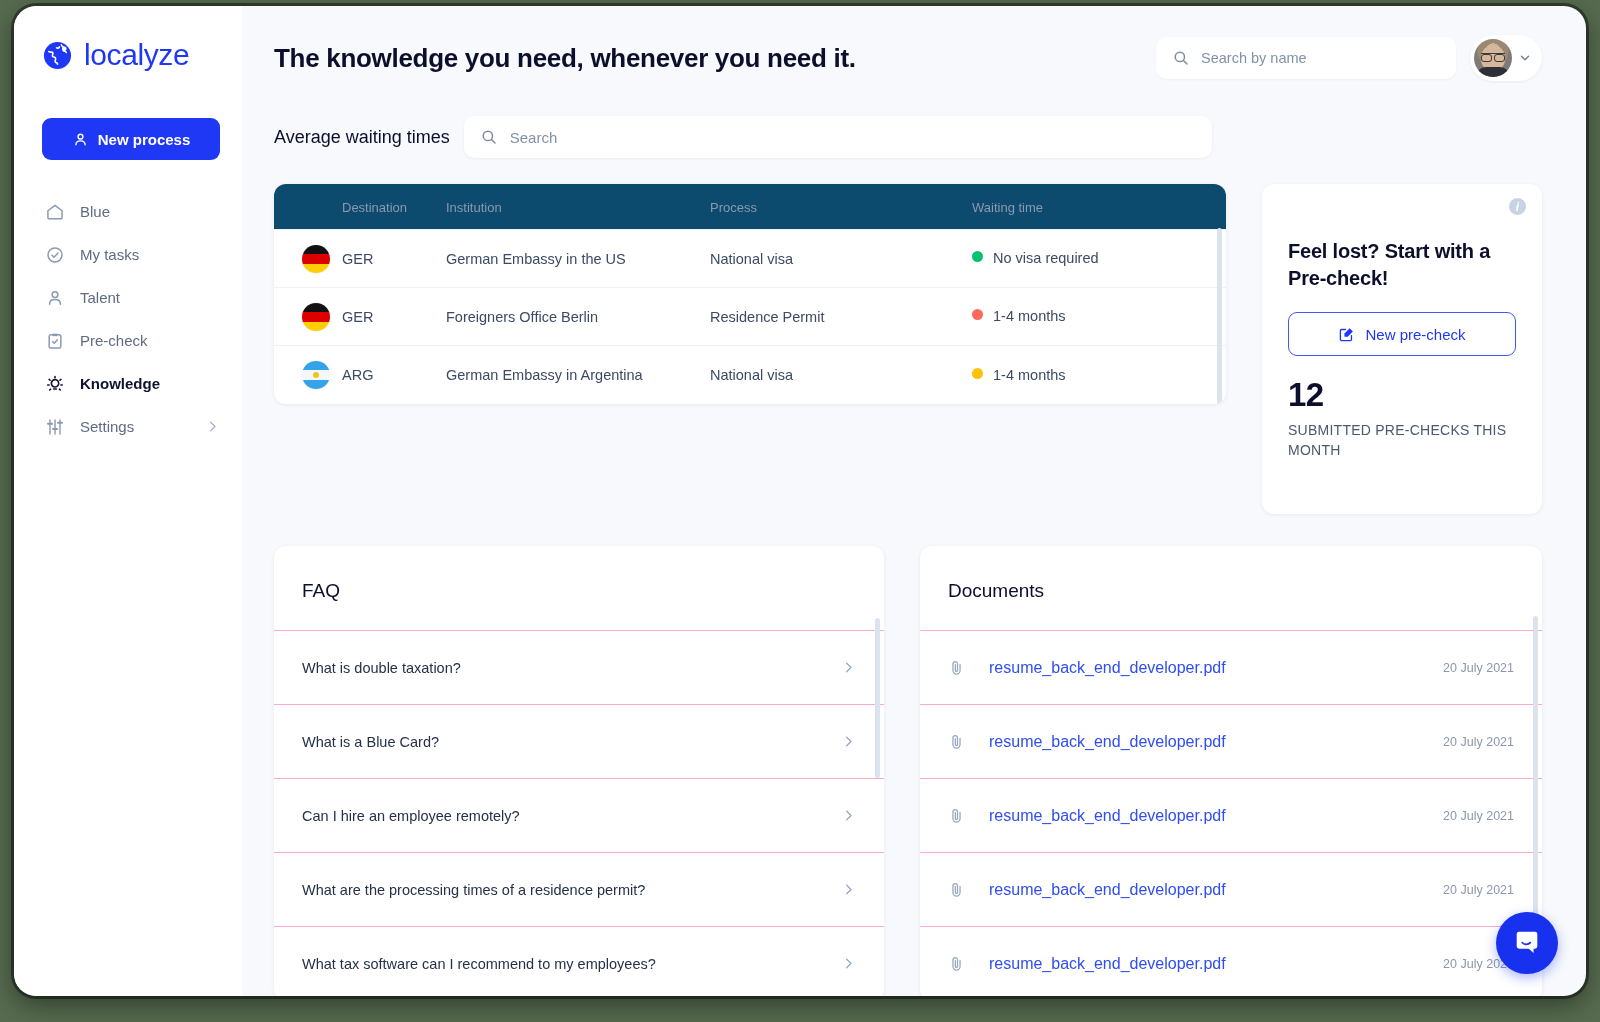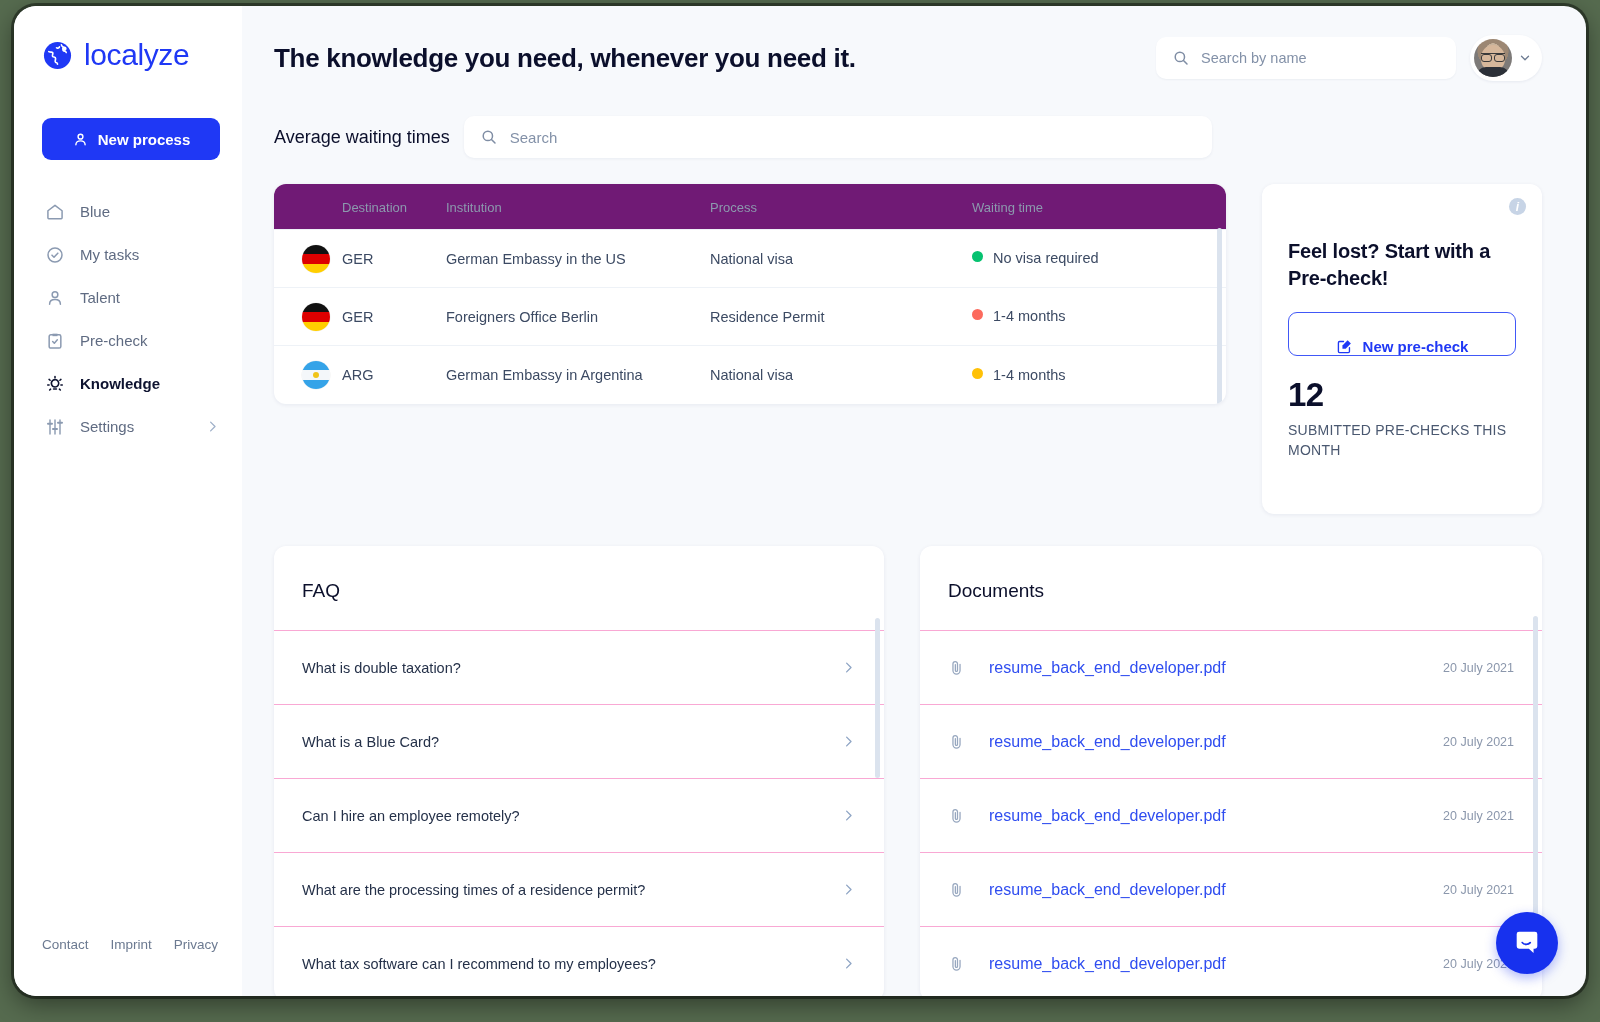--- a/index.html
+++ b/index.html
@@ -98,21 +98,21 @@
   .content-grid { display: flex; gap: 36px; margin-top: 26px; align-items: flex-start; }
 
   .table-card {
     width: 952px; background: #fff; border-radius: 12px;
     box-shadow: 0 1px 4px rgba(20,35,80,.07);
     overflow: hidden; position: relative;
   }
   table.wt { width: 100%; border-collapse: collapse; table-layout: fixed; }
   table.wt th {
     text-align: left; font-size: 13px; font-weight: 400; color: #8c99ae;
-    padding: 16px 0 14px 0; background: #701a75;
+    padding: 16px 0 14px 0; background: #0c4a6e;
     border-bottom: 1px solid #eef2f7;
   }
   table.wt td { padding: 0; border-bottom: 1px solid #eef2f7; height: 58px; vertical-align: middle; }
   table.wt tr:last-child td { border-bottom: none; }
   .col-flag { width: 68px; }
   .col-dest { width: 104px; }
   .col-inst { width: 264px; }
   .col-proc { width: 262px; }
   .col-wait { width: auto; }
   .cell-txt { font-size: 14.5px; color: #3c4a63; }
@@ -138,23 +138,23 @@
   }
   .info-icon {
     position: absolute; right: 16px; top: 14px; width: 17px; height: 17px; border-radius: 50%;
     background: #c7d4e6; color: #fff; font-size: 12px; font-weight: 700;
     display: flex; align-items: center; justify-content: center; font-style: italic;
   }
   .pc-title { font-size: 20px; font-weight: 700; color: #0b0f2b; line-height: 1.35; margin-top: 30px; letter-spacing: -.2px; }
   .pc-btn {
     margin-top: 20px; width: 100%; height: 44px;
     border: 1.5px solid #4158f7; border-radius: 9px; background: #fff;
-    color: #1f38f5; font-size: 15px; font-weight: 700;
+    color: #1f38f5; font-size: 15px; font-weight: 400;
     font-family: "Liberation Sans", sans-serif;
-    display: flex; align-items: flex-end; justify-content: center; gap: 10px; cursor: pointer;
+    display: flex; align-items: center; justify-content: center; gap: 10px; cursor: pointer;
   }
   .pc-count { margin-top: 22px; font-size: 33px; font-weight: 700; color: #0b0f2b; line-height: 1; letter-spacing: -.5px; }
   .pc-sub { margin-top: 9px; font-size: 14px; color: #4a5870; letter-spacing: .25px; line-height: 1.45; text-transform: uppercase; }
 
   
   .bottom-grid { display: flex; gap: 36px; margin-top: 32px; }
   .panel { background: #fff; border-radius: 12px; box-shadow: 0 1px 4px rgba(20,35,80,.07); position: relative; overflow: hidden; }
   .panel-faq { width: 610px; height: 455px; }
   .panel-docs { flex: 1; min-width: 0; height: 455px; }
   .panel-head { font-size: 19px; font-weight: 400; color: #0b0f2b; padding: 34px 28px 28px 28px; }
@@ -272,25 +272,20 @@
         </span>
         <span>Settings</span>
         <span class="nav-chevron">
           <svg viewBox="0 0 24 24" width="15" height="15" fill="none" stroke="#9fb0c9" stroke-width="2.1" stroke-linecap="round" stroke-linejoin="round">
               <path d="M9 5l7 7-7 7"></path>
             </svg>
         </span>
       </div>
     </nav>
 
-    <div class="sidebar-footer">
-      <a>Contact</a>
-      <a>Imprint</a>
-      <a>Privacy</a>
-    </div>
   </aside>
 
   <main id="main">
 
     <div class="topbar">
       <h1 class="page-title">The knowledge you need, whenever you need it.</h1>
       <div class="topbar-right">
         <div class="search-name">
           <span>
             <svg viewBox="0 0 24 24" width="18" height="18" fill="none" stroke="#7f8da4" stroke-width="2" stroke-linecap="round">

